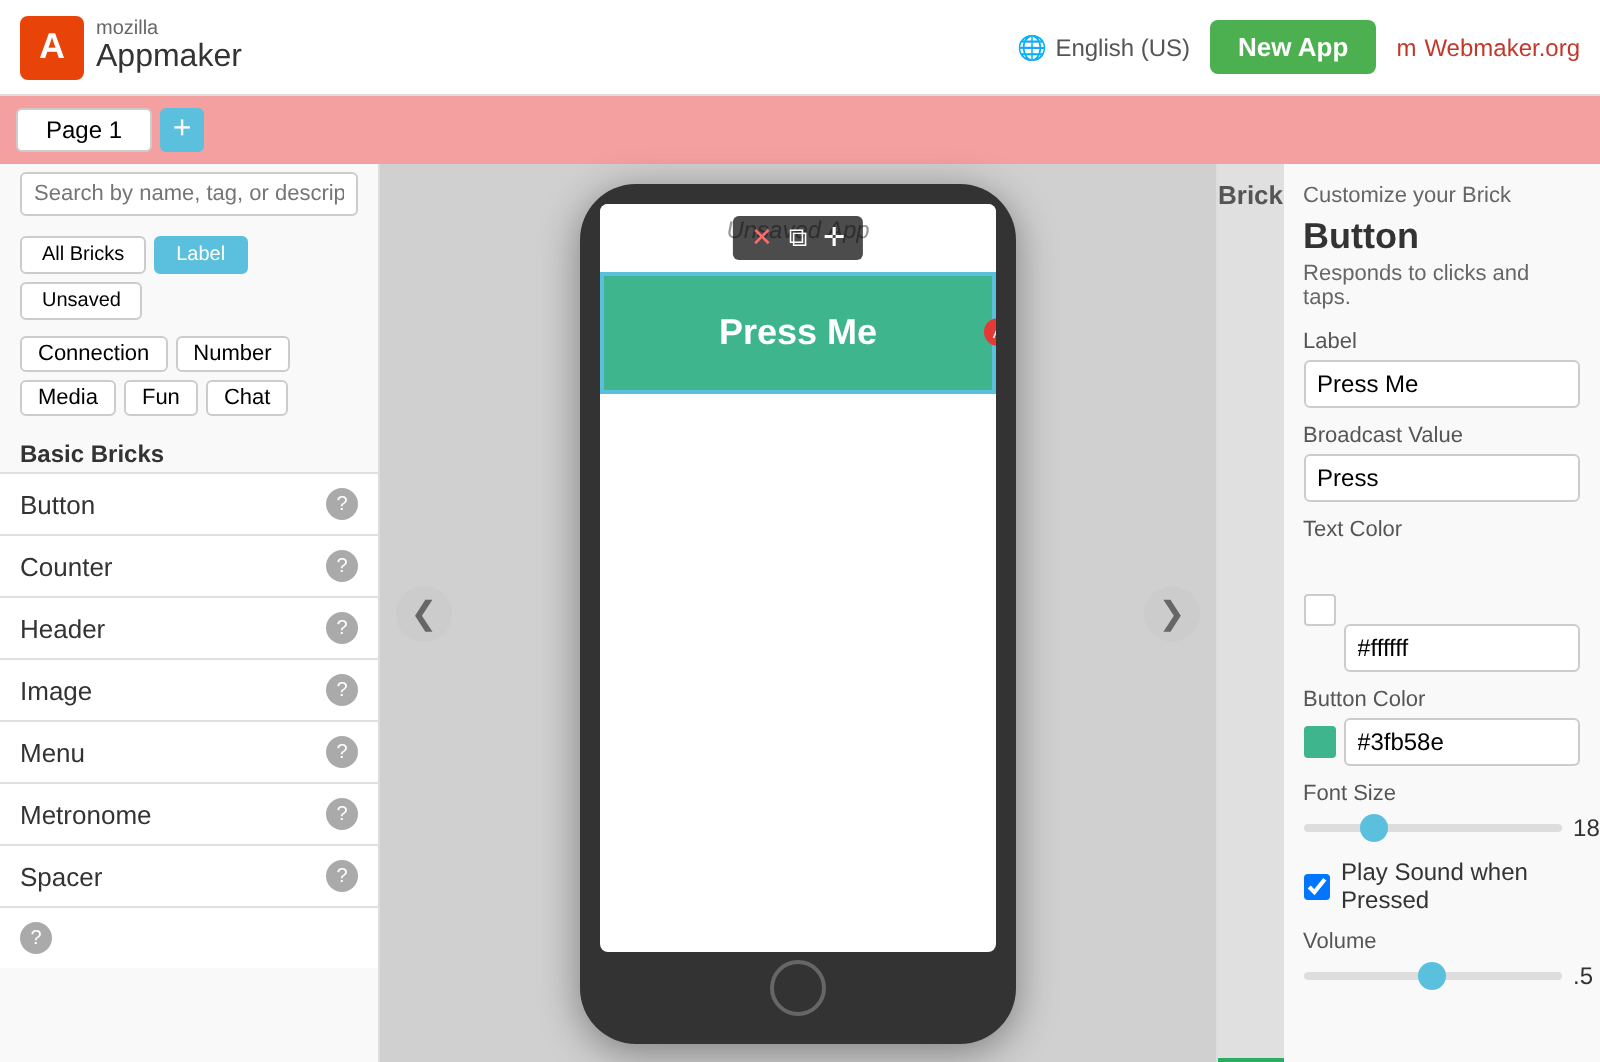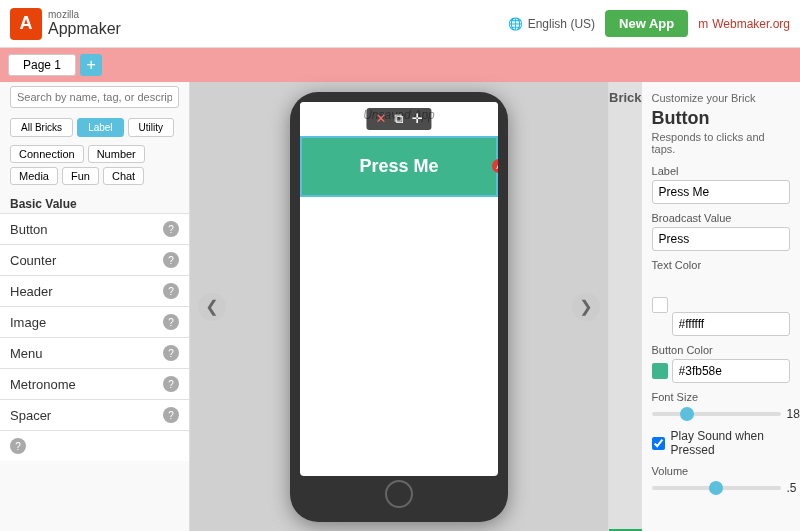--- a/index.html
+++ b/index.html
@@ -161,30 +161,30 @@
 
 <div id="main">
 
   <div id="sidebar">
     <div id="search-input-wrap">
       <input id="search-input" class="field-input" type="text" placeholder="Search by name, tag, or description..." style="">
     </div>
     <div id="filter-btns">
       <button class="filter-btn">All Bricks</button>
       <button class="filter-btn active">Label</button>
-      <button class="filter-btn">Utility</button>
+      <button class="filter-btn">Unsaved</button>
     </div>
     <div id="tag-btns">
       <button class="tag-btn">Connection</button>
       <button class="tag-btn">Number</button>
       <button class="tag-btn">Media</button>
       <button class="tag-btn">Fun</button>
       <button class="tag-btn">Chat</button>
     </div>
-    <div id="section-title">Basic Value</div>
+    <div id="section-title">Basic Bricks</div>
 
     <div class="brick-item">
       <span class="brick-item-label">Button</span>
       <div class="brick-help">?</div>
     </div>
     <div class="brick-item">
       <span class="brick-item-label">Counter</span>
       <div class="brick-help">?</div>
     </div>
     <div class="brick-item">

